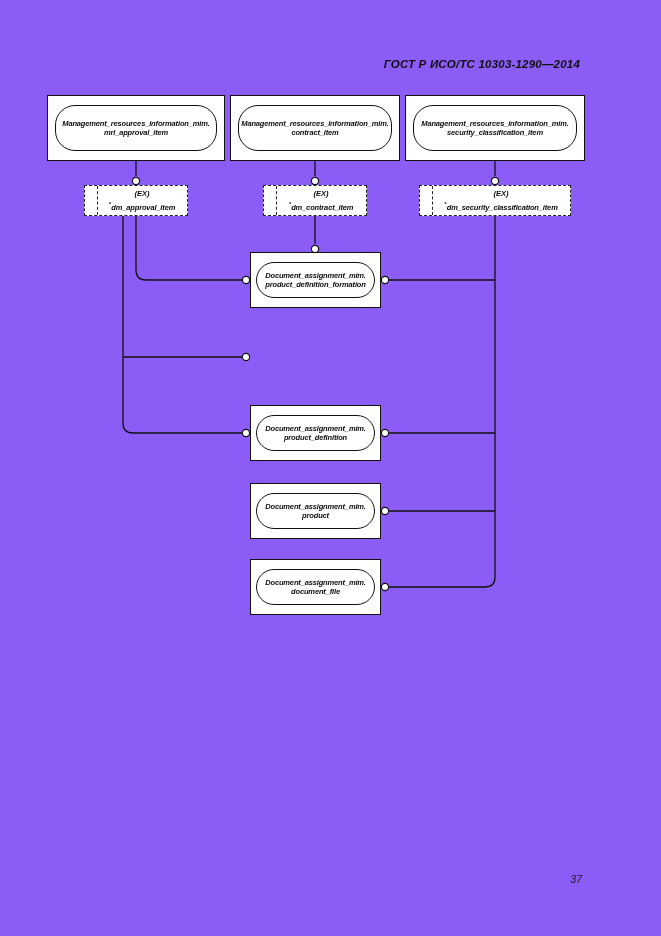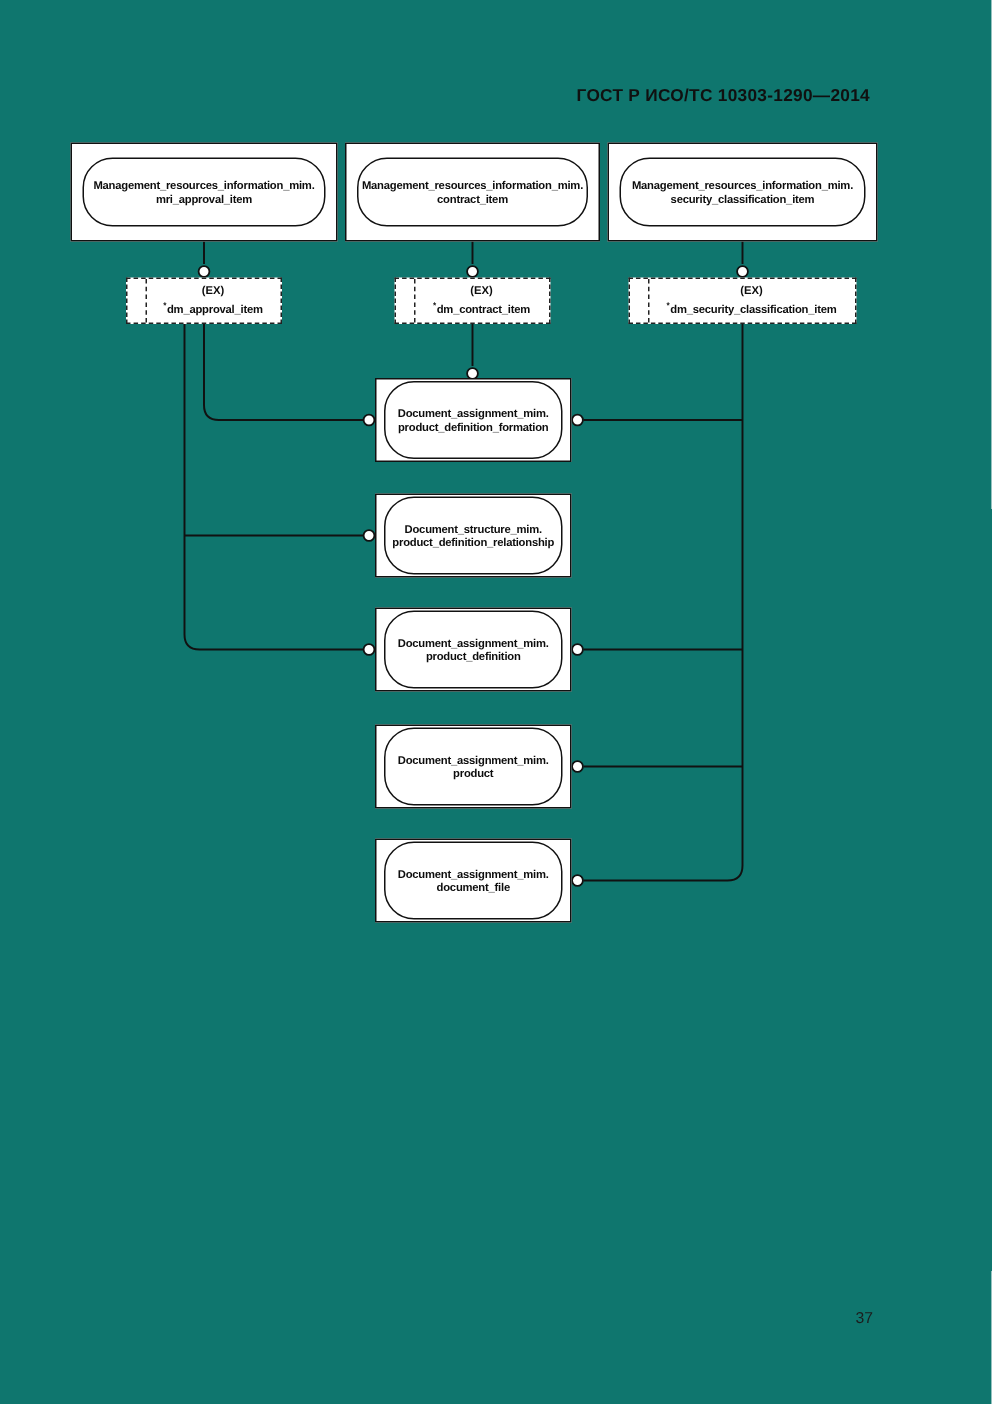--- a/index.html
+++ b/index.html
@@ -2,41 +2,41 @@
 <html><head>
 <meta charset="utf-8">
 <style>
   * { margin: 0; padding: 0; box-sizing: border-box; }
   html, body { background: #fff; }
   body {
     width: 661px; height: 936px;
     font-family: "Liberation Sans", sans-serif;
     color: #141414;
   }
-  .page { position: relative; width: 661px; height: 936px; background: #0f766e; overflow: hidden; }
+  .page { position: relative; width: 661px; height: 936px; background: #8b5cf6; overflow: hidden; font-style: italic; }
 
   .header {
     position: absolute; top: 58px; right: 81px;
     font-size: 11.5px; font-weight: bold; letter-spacing: .2px; color: #101010;
   }
 
   .diagram { position: absolute; left: 0; top: 0; width: 661px; height: 661px; }
   .connectors { position: absolute; left: 0; top: 0; }
 
   .outer-box {
     position: absolute; border: 1.6px solid #111; background: #fff;
     display: flex; align-items: center; justify-content: center;
   }
   .stadium {
     border: 1.5px solid #111; border-radius: 20px; background: #fff;
     width: calc(100% - 14px); height: 46px;
     display: flex; flex-direction: column; justify-content: center; align-items: center;
     text-align: center;
   }
-  .mid .stadium { height: 52px; width: calc(100% - 10px); }
+  .mid .stadium { height: 36px; width: calc(100% - 10px); }
   .stadium .ln {
     font-size: 7.5px; font-weight: bold; line-height: 9.5px; letter-spacing: -0.15px;
     white-space: nowrap; color: #0d0d0d;
   }
 
   .select-box {
     position: absolute; border: 1.3px dashed #222; background: #fff;
     display: flex; flex-direction: column; justify-content: center; align-items: center;
     padding-left: 12px; 
   }
@@ -132,26 +132,20 @@
       <div class="select-tag">(EX)</div>
       <div class="select-name"><sup>*</sup><span>dm_security_classification_item</span></div>
     </div>
 
     <div class="outer-box mid" style="left:250px; top:252px; width:131px; height:56px">
       <div class="stadium">
         <div class="ln">Document_assignment_mim.</div>
         <div class="ln">product_definition_formation</div>
       </div>
     </div>
-    <div class="outer-box mid" style="left:250px; top:329px; width:131px; height:56px">
-      <div class="stadium">
-        <div class="ln">Document_structure_mim.</div>
-        <div class="ln">product_definition_relationship</div>
-      </div>
-    </div>
     <div class="outer-box mid" style="left:250px; top:405px; width:131px; height:56px">
       <div class="stadium">
         <div class="ln">Document_assignment_mim.</div>
         <div class="ln">product_definition</div>
       </div>
     </div>
     <div class="outer-box mid" style="left:250px; top:483px; width:131px; height:56px">
       <div class="stadium">
         <div class="ln">Document_assignment_mim.</div>
         <div class="ln">product</div>

